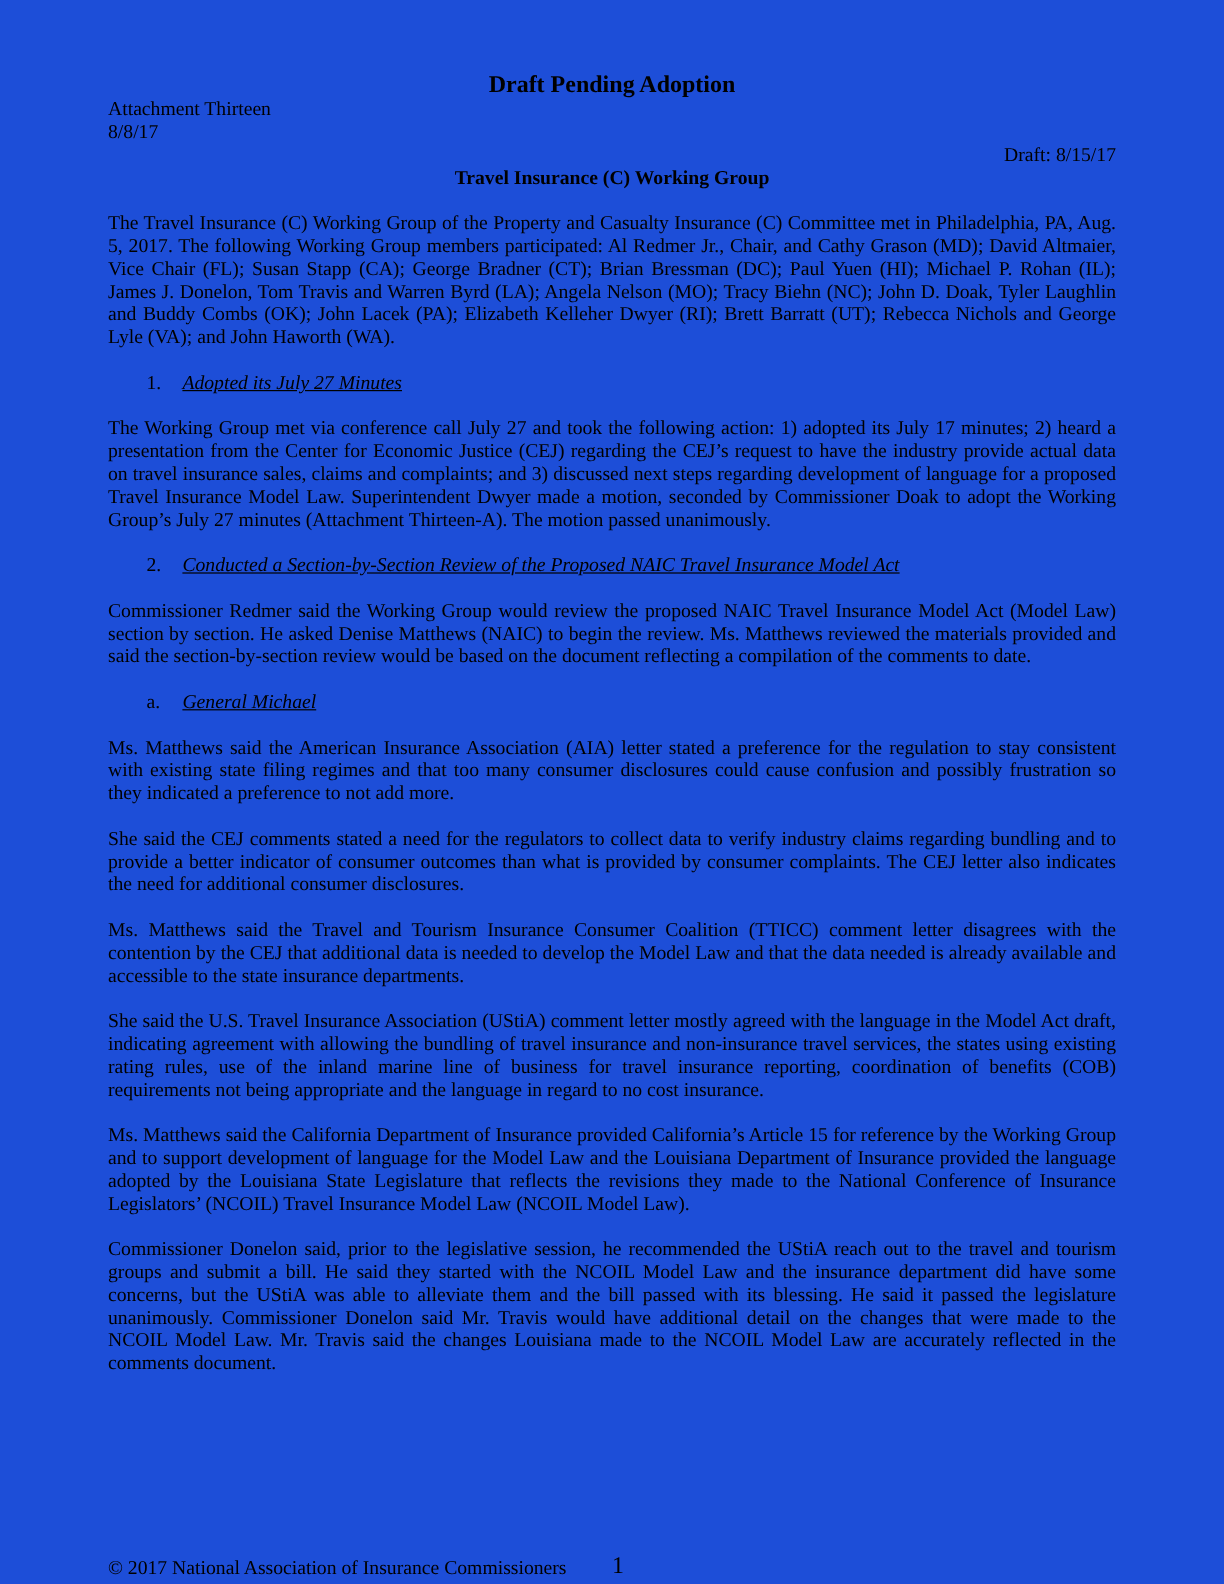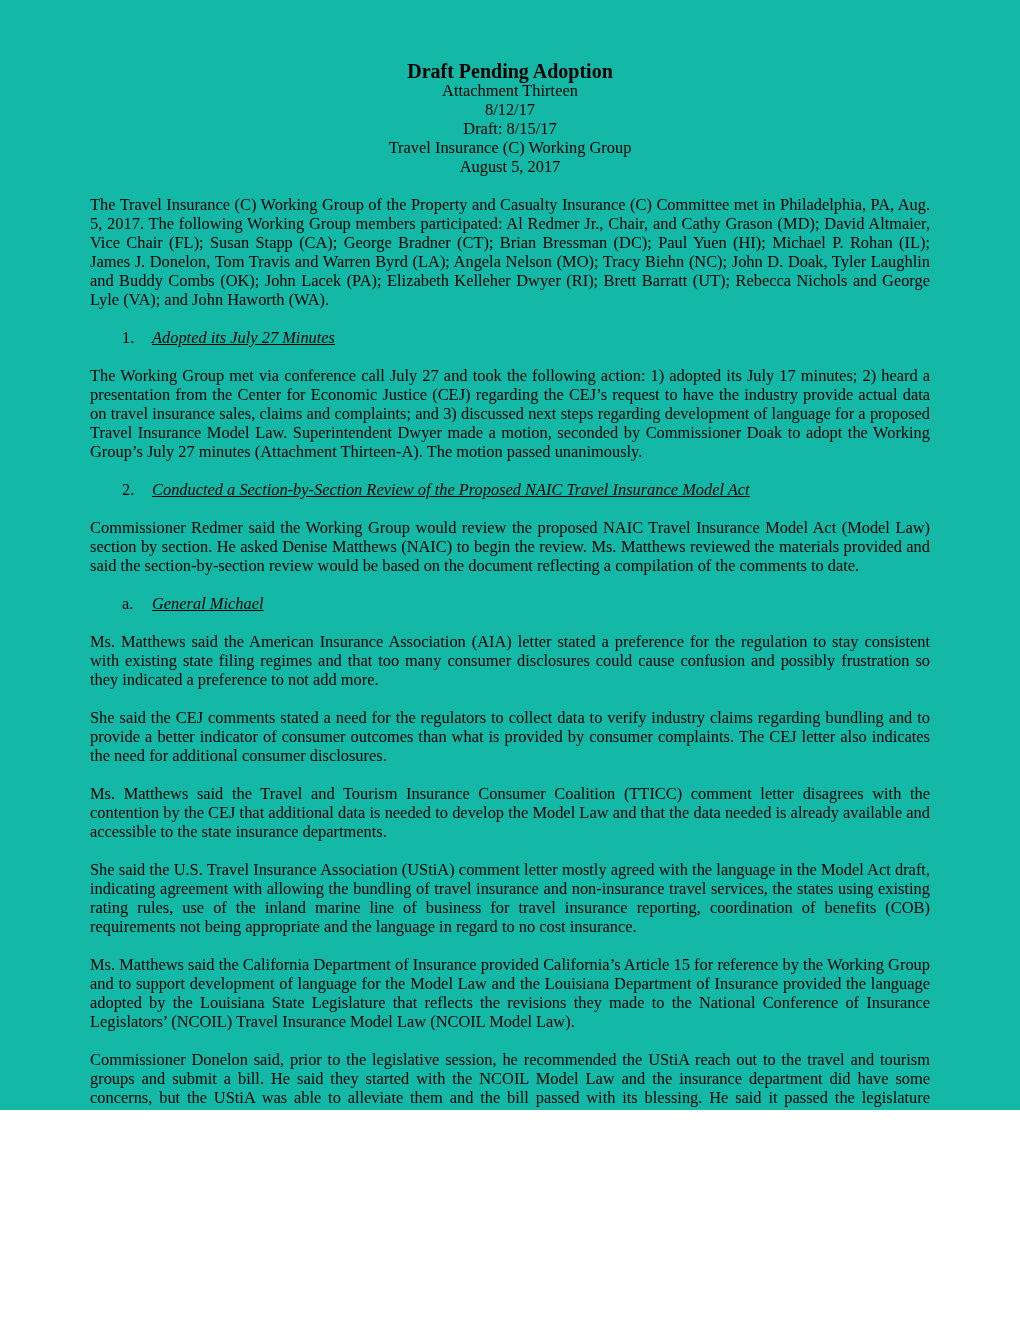--- a/index.html
+++ b/index.html
@@ -3,39 +3,39 @@
 <meta charset="utf-8">
 <style>
   html, body {
     margin: 0;
     padding: 0;
     background: #ffffff;
   }
   .page {
     position: relative;
     width: 1020px;
-    height: 1110px;
+    height: 1320px;
     box-sizing: border-box;
     padding: 62px 90px 0 90px;
-    background: #14b8a6;
+    background: #1d4ed8;
     color: #000000;
     font-family: "Liberation Serif", serif;
     font-size: 16.4px;
     line-height: 19px;
     overflow: hidden;
   }
   .doc-title {
     text-align: center;
     font-weight: bold;
     font-size: 20px;
     line-height: 19px;
   }
-  .right-block { text-align: center; }
-  .center-block { text-align: center; margin-bottom: 19px; }
-  .left-line { text-align: center; }
+  .right-block { text-align: left; }
+  .center-block { text-align: center; margin-bottom: 19px; font-weight: bold; }
+  .left-line { text-align: right; }
   .para {
     margin: 0 0 19px 0;
     text-align: justify;
     text-justify: inter-word;
   }
   .heading {
     margin: 0 0 19px 32px;
     white-space: nowrap;
   }
   .heading .num {
@@ -62,28 +62,27 @@
 </style>
 </head>
 <body>
 
 <div class="page">
 
   <div class="doc-title">Draft Pending Adoption</div>
 
   <div class="right-block">
     <div>Attachment Thirteen</div>
-    <div>8/12/17</div>
+    <div>8/8/17</div>
   </div>
 
   <div class="left-line">Draft: 8/15/17</div>
 
   <div class="center-block">
     <div>Travel Insurance (C) Working Group</div>
-    <div>August 5, 2017</div>
   </div>
 
   <p class="para">The Travel Insurance (C) Working Group of the Property and Casualty Insurance (C) Committee met in Philadelphia, PA, Aug. 5, 2017. The following Working Group members participated: Al Redmer Jr., Chair, and Cathy Grason (MD); David Altmaier, Vice Chair (FL); Susan Stapp (CA); George Bradner (CT); Brian Bressman (DC); Paul Yuen (HI); Michael P. Rohan (IL); James J. Donelon, Tom Travis and Warren Byrd (LA); Angela Nelson (MO); Tracy Biehn (NC); John D. Doak, Tyler Laughlin and Buddy Combs (OK); John Lacek (PA); Elizabeth Kelleher Dwyer (RI); Brett Barratt (UT); Rebecca Nichols and George Lyle (VA); and John Haworth (WA).</p>
 
   <div class="heading">
     <span class="num">1.</span><span class="txt">Adopted its July 27 Minutes</span>
   </div>
 
   <p class="para">The Working Group met via conference call July 27 and took the following action: 1) adopted its July 17 minutes; 2) heard a presentation from the Center for Economic Justice (CEJ) regarding the CEJ’s request to have the industry provide actual data on travel insurance sales, claims and complaints; and 3) discussed next steps regarding development of language for a proposed Travel Insurance Model Law. Superintendent Dwyer made a motion, seconded by Commissioner Doak to adopt the Working Group’s July 27 minutes (Attachment Thirteen-A). The motion passed unanimously.</p>
 

